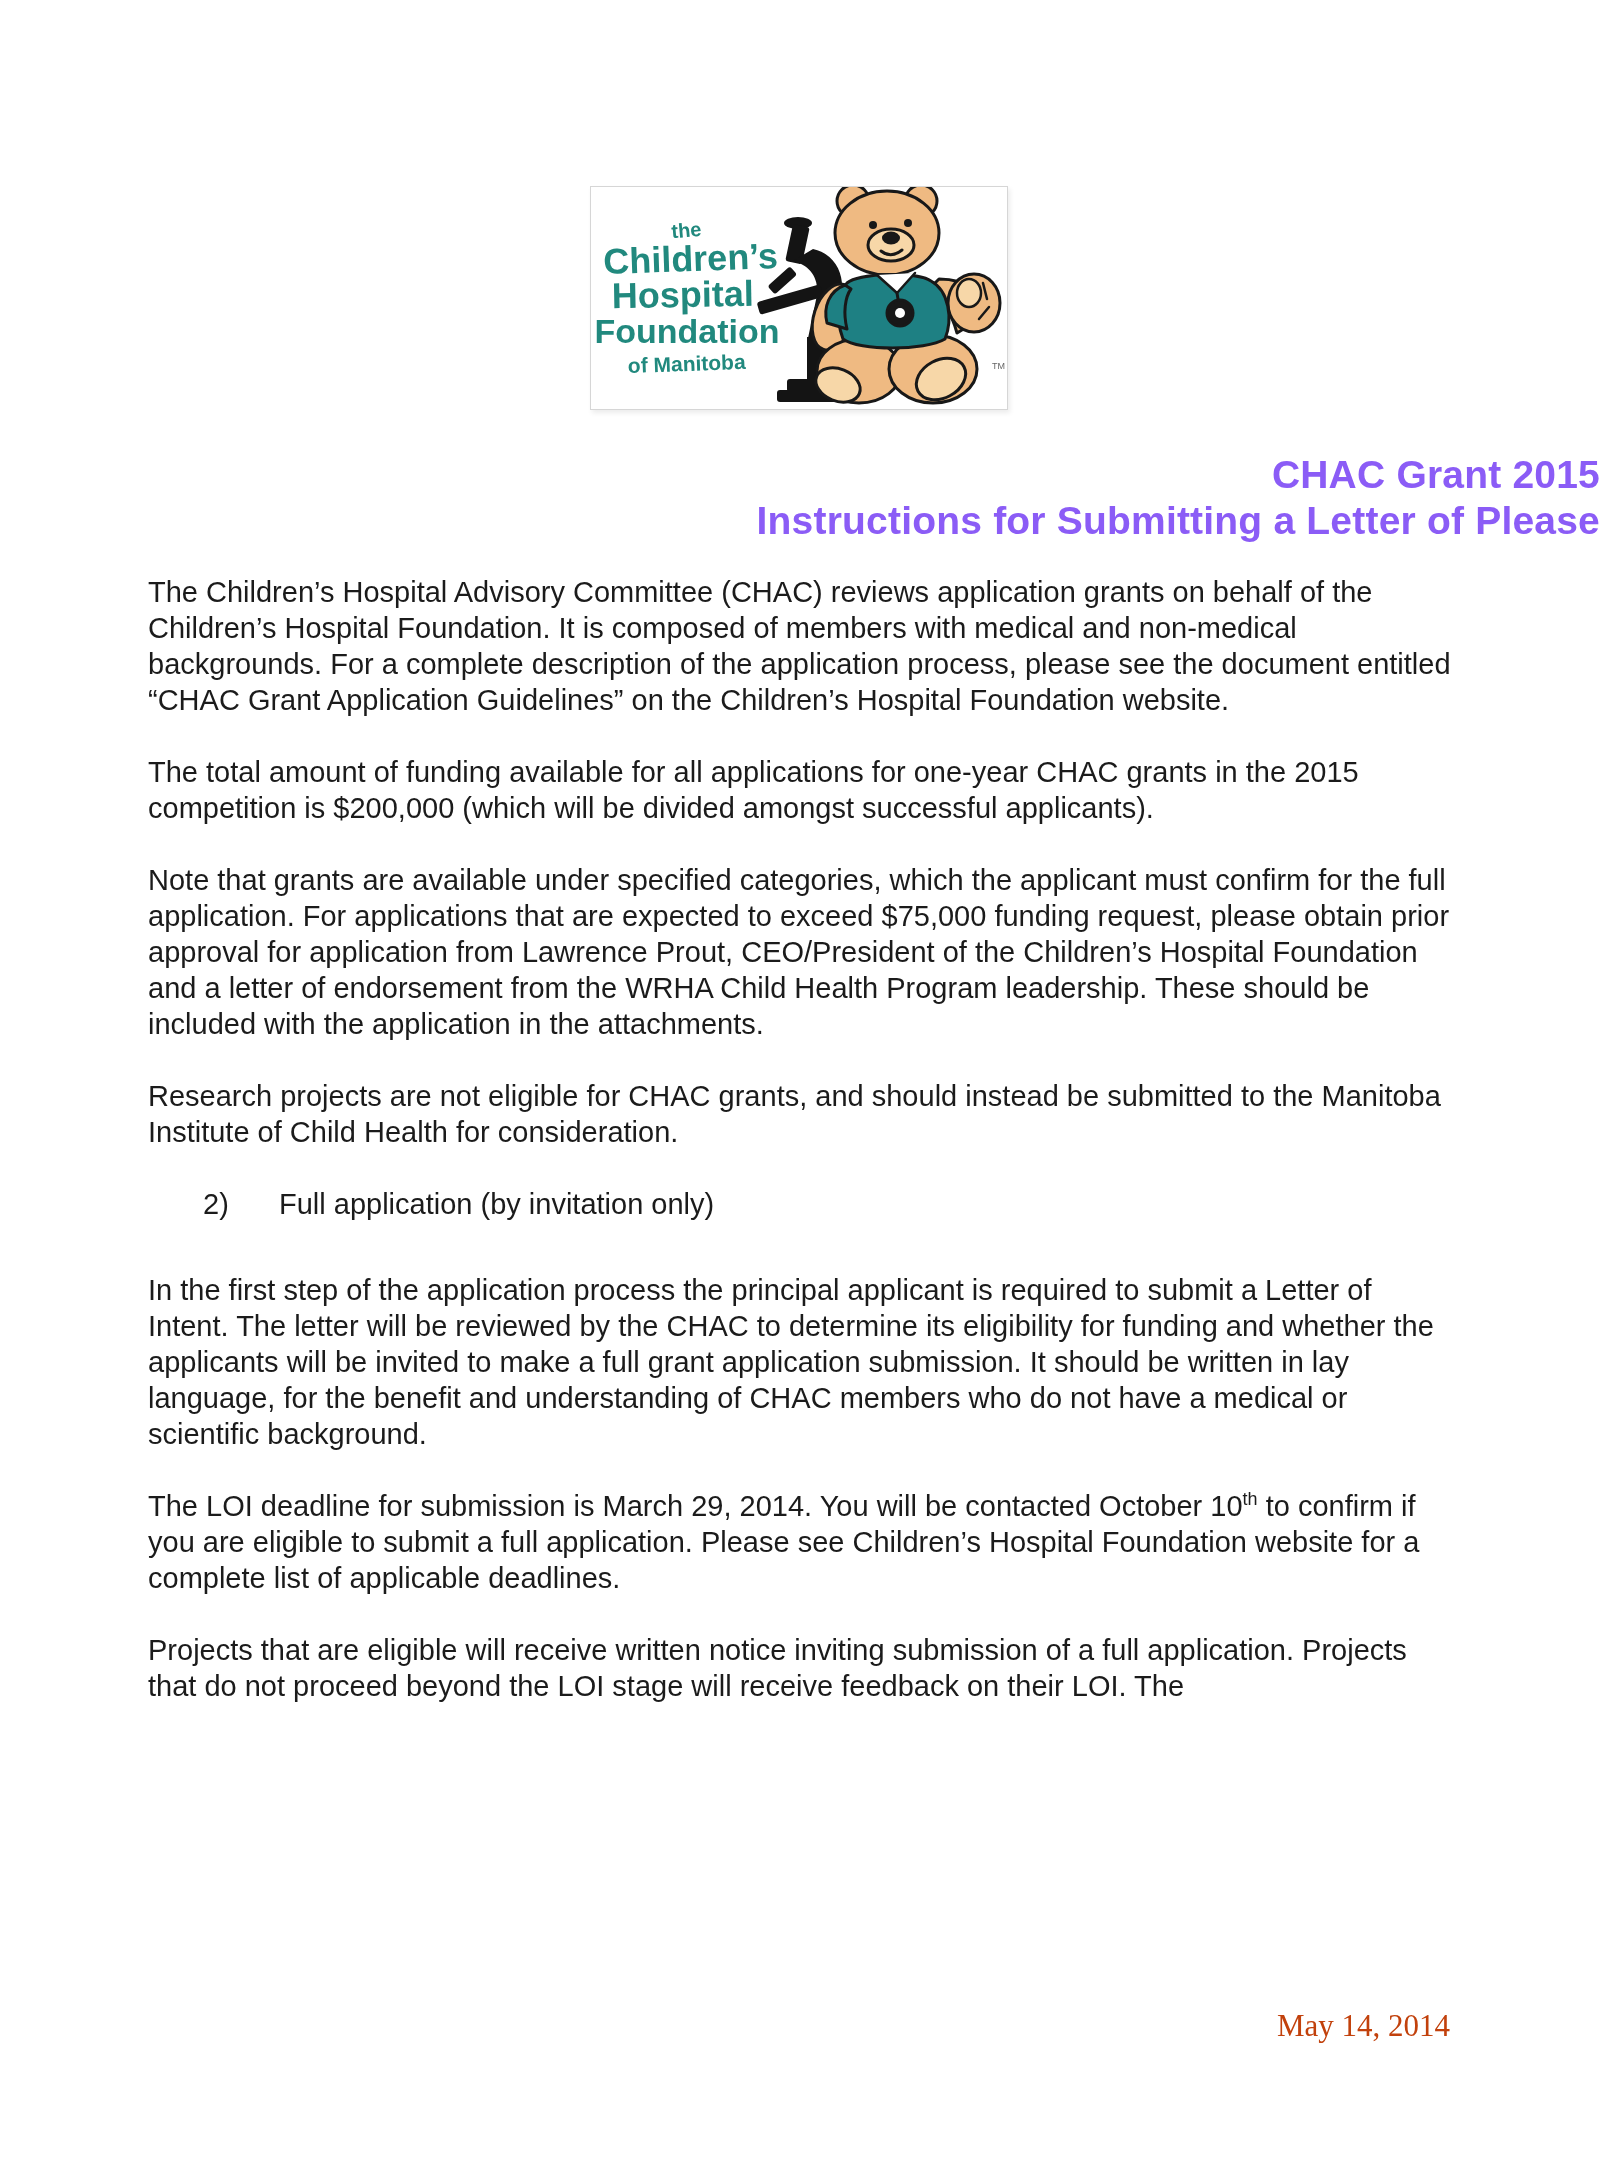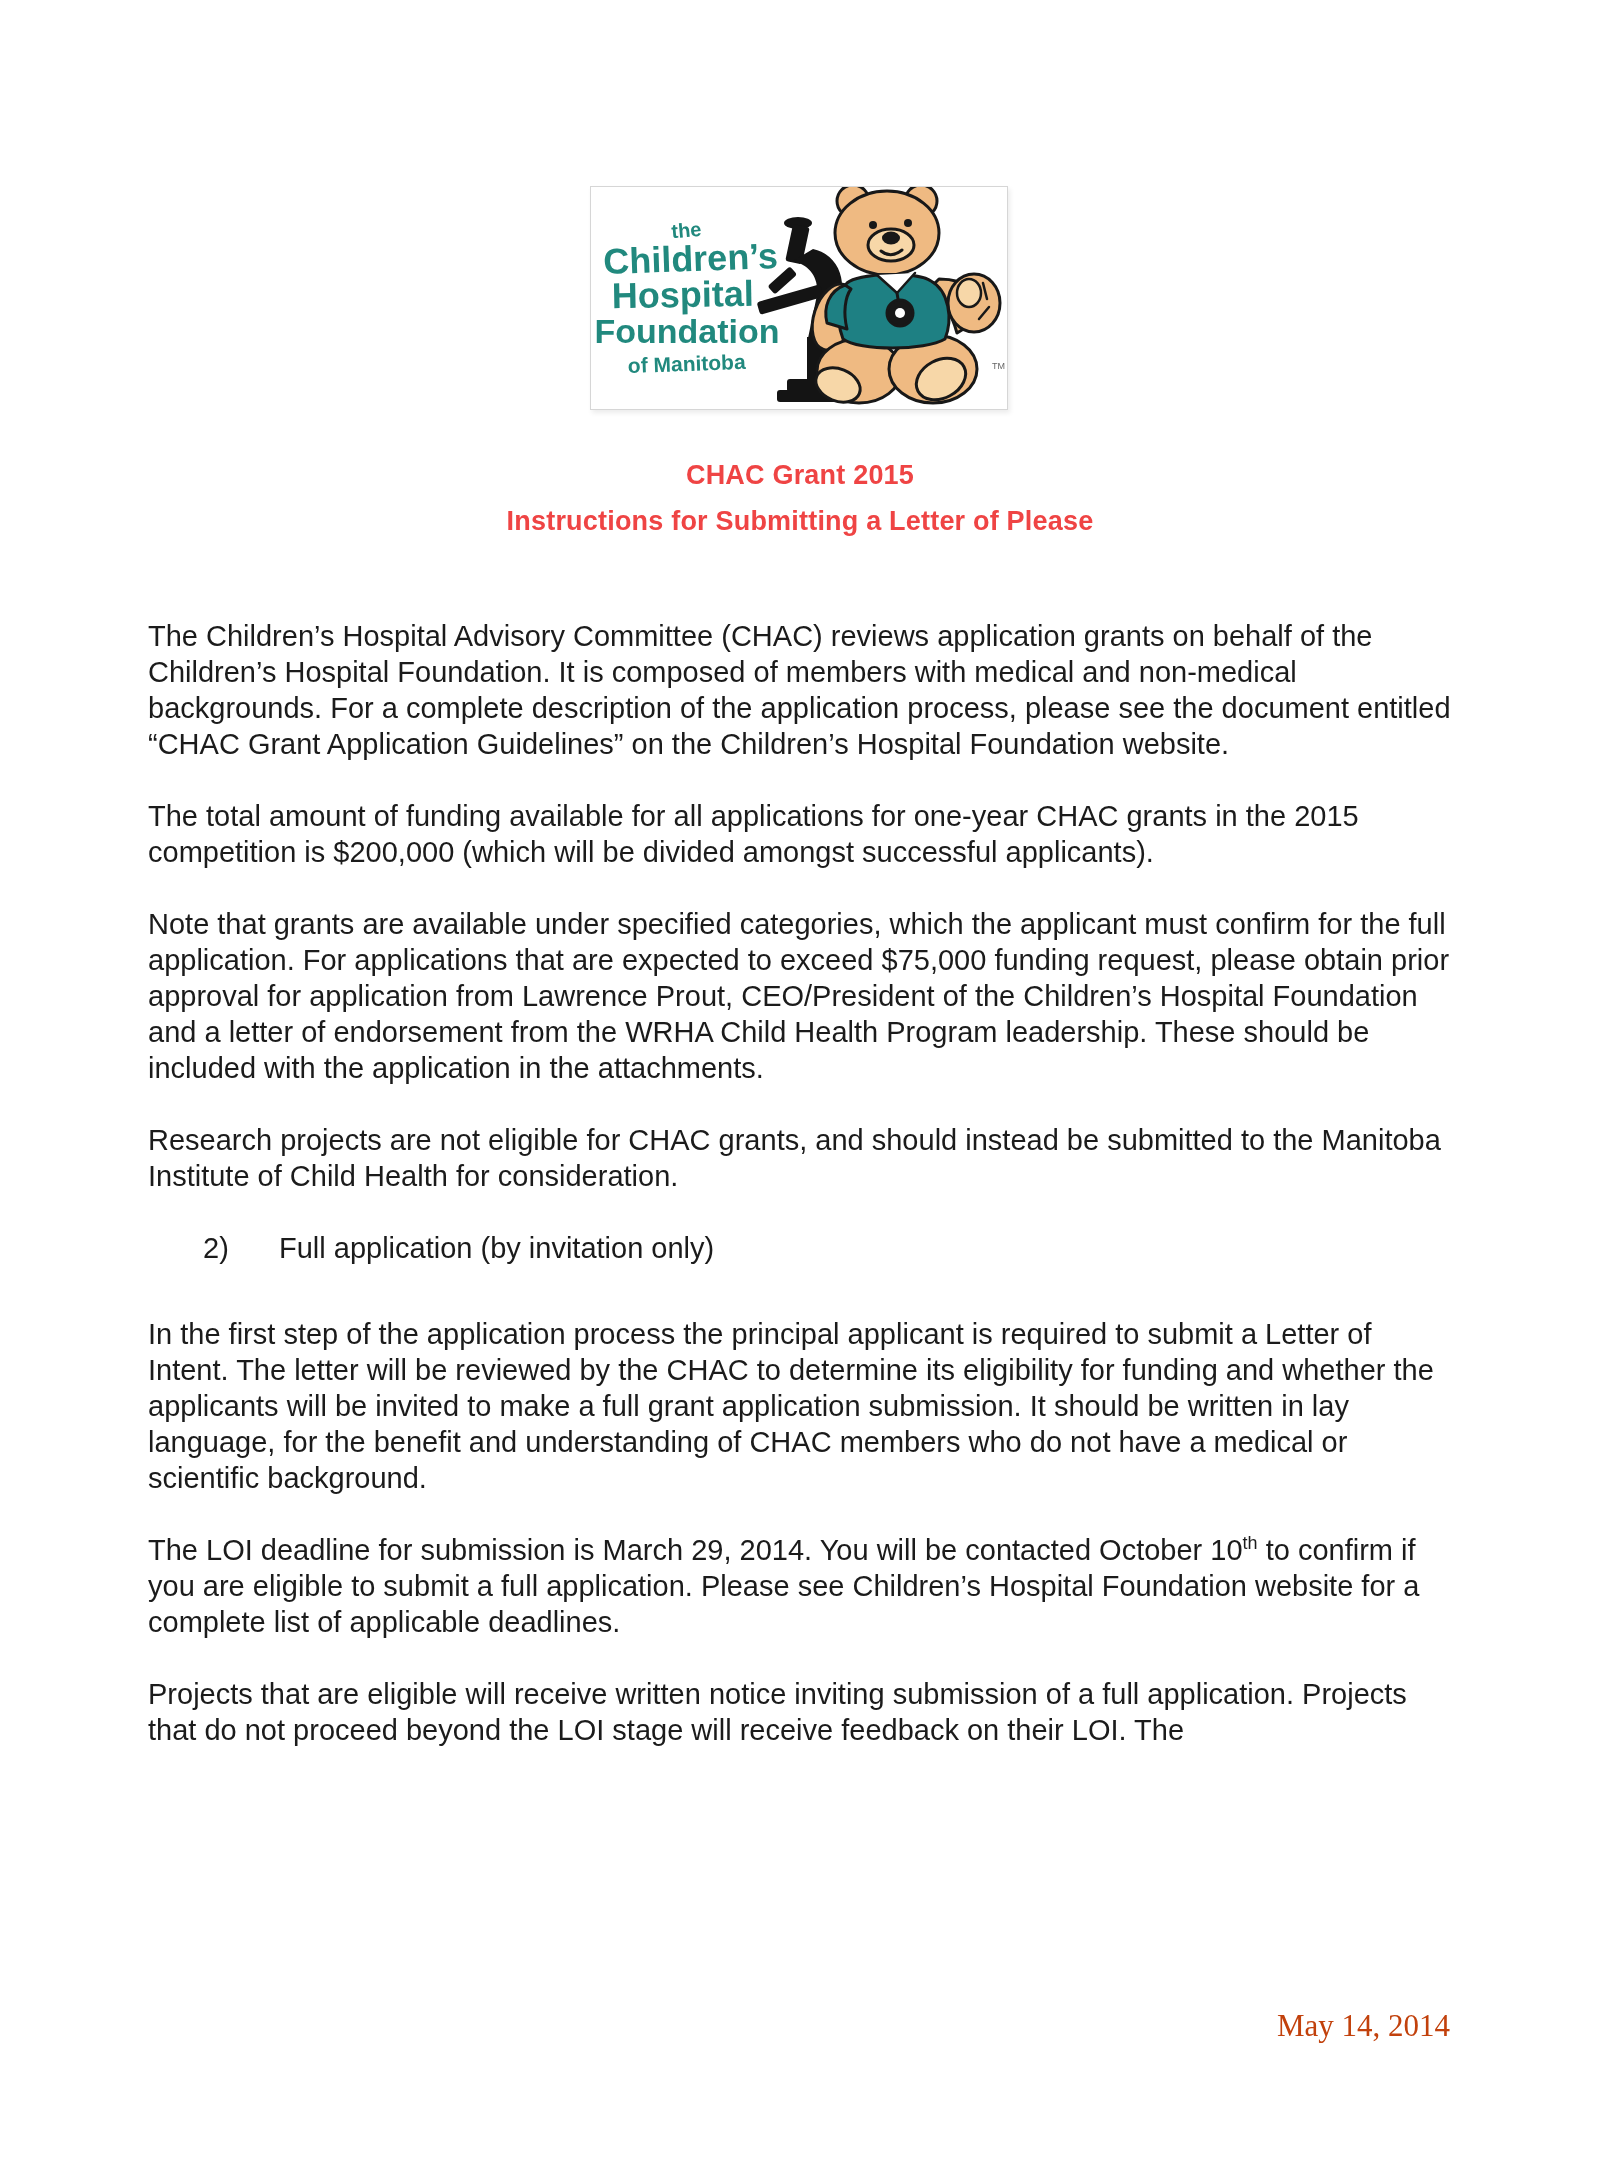--- a/index.html
+++ b/index.html
@@ -6,26 +6,26 @@
   .page{
     position:relative;width:1600px;height:2170px;background:#ffffff;overflow:hidden;
     font-family:"Liberation Sans","DejaVu Sans",sans-serif;color:#1b1b1b;
   }
   .logo-box{
     position:absolute;left:590px;top:186px;width:416px;height:222px;
     background:#ffffff;border:1px solid #d6d6d6;box-shadow:2px 3px 5px rgba(0,0,0,.08);
   }
   .logo-box svg{display:block;}
   .doc-title{
-    position:absolute;left:0;top:452px;width:100%;text-align:center;
-    font-size:27px;font-weight:bold;color:#ef4444;line-height:46px;letter-spacing:.2px;
+    position:absolute;left:0;top:452px;width:100%;text-align:right;
+    font-size:39px;font-weight:bold;color:#8b5cf6;line-height:46px;letter-spacing:.2px;
   }
   .content{
     position:absolute;left:148px;top:574px;width:1312px;
-    font-size:29px;line-height:36px;color:#1b1b1b;text-align:left;margin-top:44px;
+    font-size:29px;line-height:36px;color:#1b1b1b;text-align:left;
   }
   .content p{margin:0 0 36px 0;}
   .steps{margin:0 0 50px 0;}
   .step-row{padding-left:55px;}
   .step-num{display:inline-block;width:76px;}
   .loi-heading{font-weight:bold;}
   sup{font-size:.62em;vertical-align:super;line-height:0;}
   .footer-date{
     position:absolute;right:150px;top:2008px;
     font-family:"Liberation Serif","DejaVu Serif",serif;

